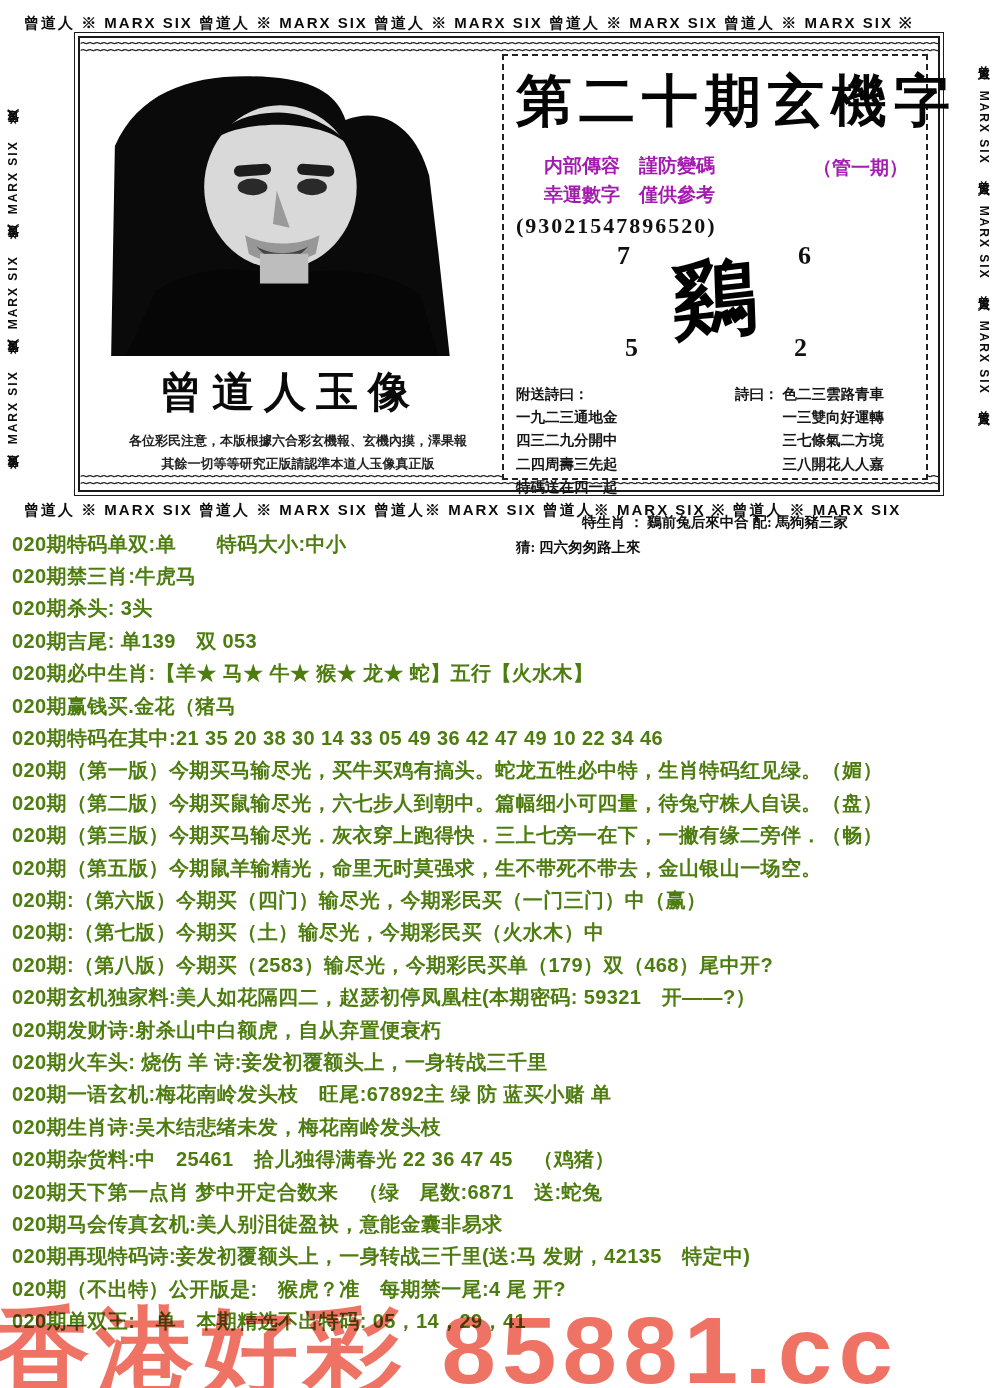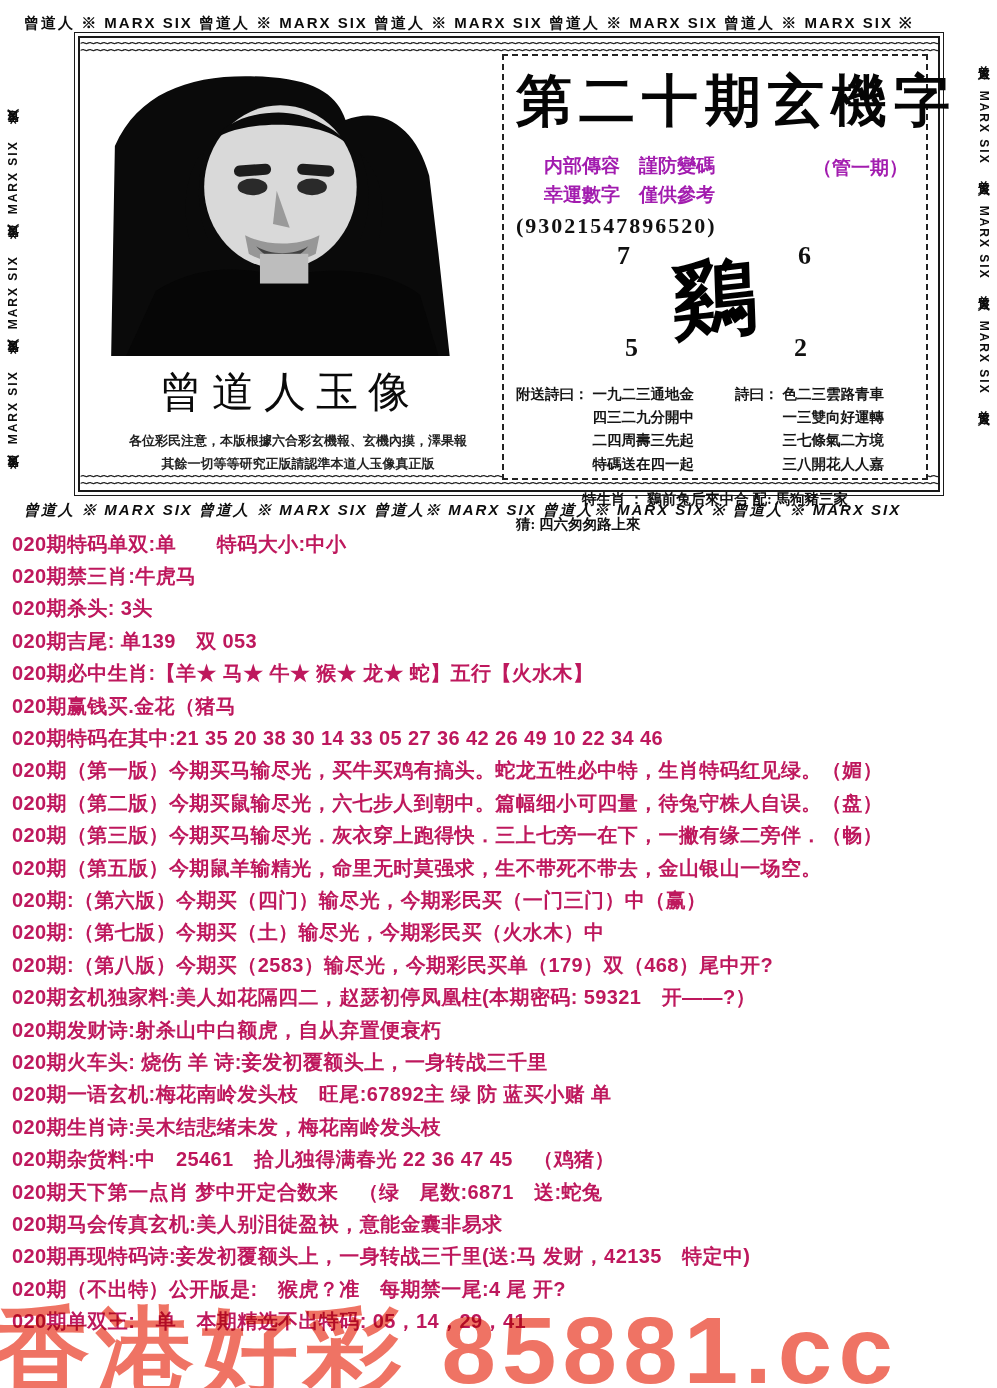--- a/index.html
+++ b/index.html
@@ -9,21 +9,21 @@
     background:#ffffff; color:#111; overflow:hidden;
     font-family:"Liberation Sans", sans-serif;
   }
   
   .banner {
     position:absolute; left:24px; right:24px; height:22px;
     font-size:15px; font-weight:700; letter-spacing:2px;
     white-space:nowrap; overflow:hidden; color:#0d0d0d;
   }
   .banner.top-banner { top:12px; }
-  .banner.bottom-banner { top:499px;font-style:italic; }
+  .banner.bottom-banner { top:499px; }
   .side-banner {
     position:absolute; top:55px; height:425px; width:20px;
     writing-mode:vertical-rl; font-size:12px; font-weight:700;
     letter-spacing:2px; overflow:hidden; color:#0d0d0d;
   }
   .side-banner.left { left:4px; transform:rotate(180deg); }
   .side-banner.right { right:4px; }
   .frame {
     position:absolute; left:78px; top:36px; width:862px; height:456px;
     border:2px solid #1a1a1a; outline:1px solid #1a1a1a; outline-offset:3px;
@@ -36,21 +36,21 @@
   }
   .wave::before { content:"~~~~~~~~~~~~~~~~~~~~~~~~~~~~~~~~~~~~~~~~~~~~~~~~~~~~~~~~~~~~~~~~~~~~~~~~~~~~~~~~~~~~~~~~~~~~~~~~~~~~~~~~~~~~~~~~~~~~~~~~~~~~~~~~~~~~~~~~~~~~~~~~~~~~~~~~~~~~~~~~~~~~"; }
   .wave.w-top1 { top:1px; } .wave.w-top2 { top:8px; }
   .wave.w-bot1 { bottom:8px; } .wave.w-bot2 { bottom:1px; }
   
   .portrait {
     position:absolute; left:20px; top:30px; width:372px; height:288px;
   }
   .portrait-caption {
     position:absolute; left:10px; top:326px; width:400px; text-align:center;
-    font-family:"Liberation Serif", serif; font-size:42px; font-weight:400;
+    font-family:"Liberation Serif", serif; font-size:42px; font-weight:700;
     letter-spacing:10px; color:#0a0a0a;
   }
   .portrait-note {
     position:absolute; left:18px; top:392px; width:400px;
     font-family:"Liberation Serif", serif; font-size:13px; font-weight:600;
     line-height:1.75; color:#222;text-align:center;
   }
   
   .oracle {
     position:absolute; left:422px; top:16px; width:426px; height:426px;
@@ -74,32 +74,32 @@
   }
   .rooster .num { position:absolute; font-family:"Liberation Serif", serif;
     font-size:26px; font-weight:600; color:#111; }
   .rooster .n7 { left:12px; top:-4px; }
   .rooster .n6 { right:14px; top:-4px; }
   .rooster .n5 { left:20px; bottom:-6px; }
   .rooster .n2 { right:18px; bottom:-6px; }
   .poems { display:flex; margin-top:26px; font-family:"Liberation Serif", serif;
     font-size:14.5px; font-weight:600; line-height:1.6; color:#161616; }
   .poem-col { display:flex; }
-  .poem-col.left { width:55%; }
+  .poem-col.left { width:55%;flex-direction:column; }
   .poem-col.right { width:45%; }
   .poem-label { white-space:nowrap; margin-right:4px; }
   .poem-lines div { white-space:nowrap; }
   .zodiac-line { margin-top:14px; text-align:center;
     font-family:"Liberation Serif", serif; font-size:14.5px; font-weight:600; }
   .guess-line { margin-top:6px; text-align:left; margin-right:110px;
     font-family:"Liberation Serif", serif; font-size:14.5px; font-weight:600; }
   
   .tips { position:absolute; left:12px; top:528px; width:982px; }
   .tip { height:32.4px; display:flex; align-items:center;
-    font-size:20px; font-weight:600; color:#be185d;
+    font-size:20px; font-weight:600; color:#4d7c0f;
     white-space:nowrap; overflow:hidden; letter-spacing:0.4px; }
   
   .watermark {
     position:absolute; left:-8px; top:1288px; z-index:5;
     font-size:94px; font-weight:800; letter-spacing:6px; white-space:nowrap;
     transform:scaleX(1.04); transform-origin:left center;
     opacity:0.88; mix-blend-mode:multiply; pointer-events:none;
   }
 </style>
 </head>
@@ -188,21 +188,21 @@
 
   <div class="banner bottom-banner">曾道人 ※ MARX SIX 曾道人 ※  MARX SIX 曾道人※  MARX SIX 曾道人※  MARX SIX ※ 曾道人 ※  MARX SIX</div>
 
   <div class="tips">
     <div class="tip">020期特码单双:单　　特码大小:中小</div>
     <div class="tip">020期禁三肖:牛虎马</div>
     <div class="tip">020期杀头: 3头</div>
     <div class="tip">020期吉尾: 单139　双 053</div>
     <div class="tip">020期必中生肖:【羊★ 马★ 牛★ 猴★ 龙★ 蛇】五行【火水木】</div>
     <div class="tip">020期赢钱买.金花（猪马</div>
-    <div class="tip">020期特码在其中:21 35 20 38 30 14 33 05 27 36 42 26 49 10 22 34 46</div>
+    <div class="tip">020期特码在其中:21 35 20 38 30 14 33 05 49 36 42 47 49 10 22 34 46</div>
     <div class="tip">020期（第一版）今期买马输尽光，买牛买鸡有搞头。蛇龙五牲必中特，生肖特码红见绿。（媚）</div>
     <div class="tip">020期（第二版）今期买鼠输尽光，六七步人到朝中。篇幅细小可四量，待兔守株人自误。（盘）</div>
     <div class="tip">020期（第三版）今期买马输尽光．灰衣穿上跑得快．三上七旁一在下，一撇有缘二旁伴．（畅）</div>
     <div class="tip">020期（第五版）今期鼠羊输精光，命里无时莫强求，生不带死不带去，金山银山一场空。</div>
     <div class="tip">020期:（第六版）今期买（四门）输尽光，今期彩民买（一门三门）中（赢）</div>
     <div class="tip">020期:（第七版）今期买（土）输尽光，今期彩民买（火水木）中</div>
     <div class="tip">020期:（第八版）今期买（2583）输尽光，今期彩民买单（179）双（468）尾中开?</div>
     <div class="tip">020期玄机独家料:美人如花隔四二，赵瑟初停凤凰柱(本期密码: 59321　开——?）</div>
     <div class="tip">020期发财诗:射杀山中白额虎，自从弃置便衰朽</div>
     <div class="tip">020期火车头: 烧伤 羊 诗:妾发初覆额头上，一身转战三千里</div>

